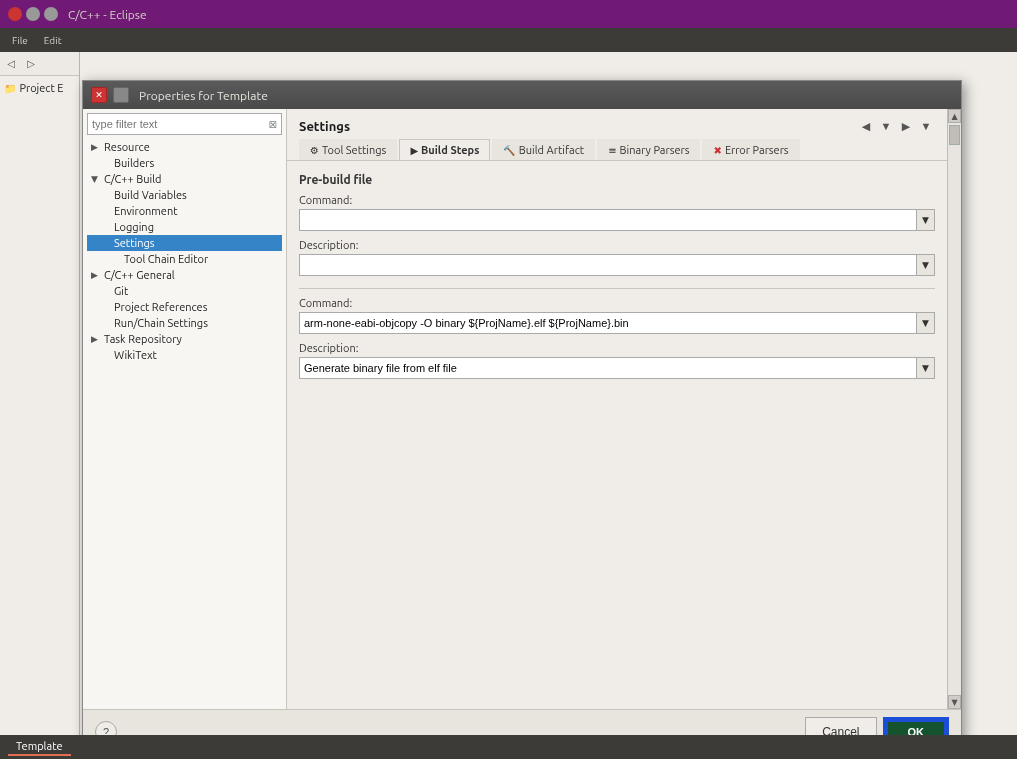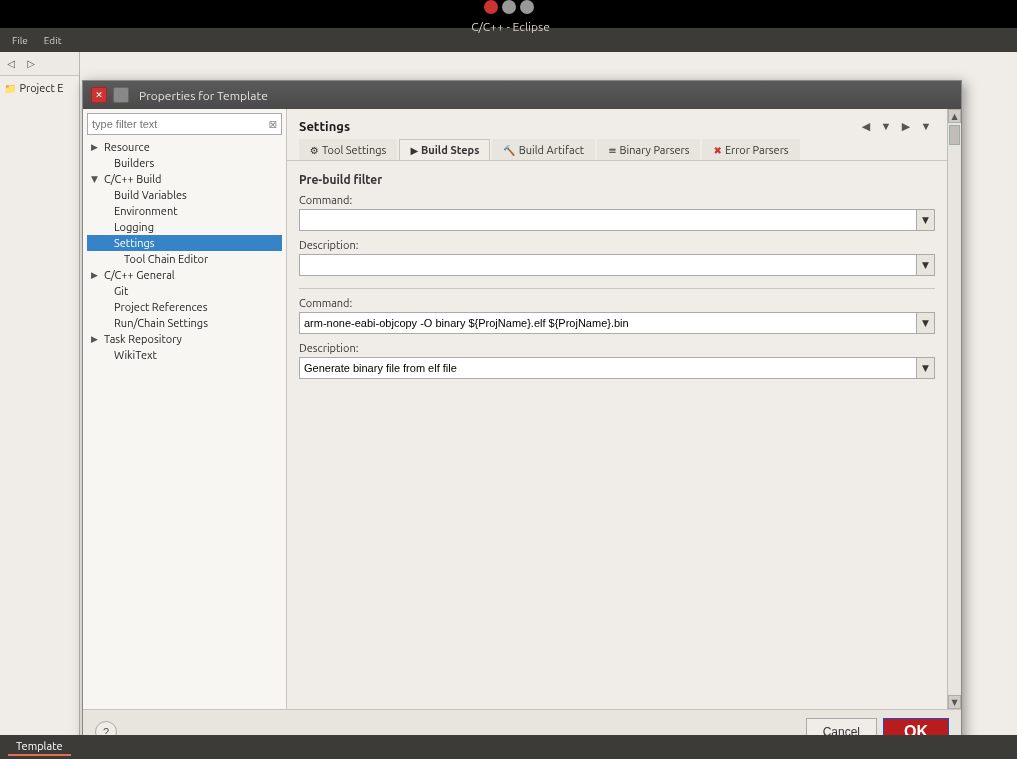--- a/index.html
+++ b/index.html
@@ -9,27 +9,26 @@
       background: #3c3b37;
       color: #1a1a1a;
       width: 1017px;
       height: 759px;
       overflow: hidden;
       position: relative;
     }
 
     
     .title-bar {
-      background: #000000;
+      background: #701a75;
       height: 28px;
       display: flex;
       align-items: center;
       padding: 0 8px;
       gap: 6px;
-      flex-direction: column;
     }
     .title-bar-controls {
       display: flex;
       gap: 4px;
       align-items: center;
     }
     .tb-btn {
       width: 14px; height: 14px;
       border-radius: 50%;
       border: none;
@@ -366,24 +365,24 @@
     .btn-cancel {
       padding: 4px 16px;
       background: #f0ede8;
       border: 1px solid #aaa;
       cursor: pointer;
       font-size: 12px;
       color: #333;
     }
     .btn-ok {
       padding: 4px 20px;
-      background: #b91c1c;
-      border: 1px solid #1d4ed8;
-      cursor: pointer;
-      font-size: 16px;
+      background: #14532d;
+      border: 5px solid #1d4ed8;
+      cursor: pointer;
+      font-size: 11px;
       color: #fff;
       font-weight: bold;
     }
 
     
     .eclipse-bottom {
       position: absolute;
       bottom: 0;
       left: 0;
       right: 0;
@@ -584,21 +583,21 @@
             </div>
             <div class="tab">
               <span class="tab-icon" style="color:#cc3333;">✖</span>
               <span>Error Parsers</span>
             </div>
           </div>
 
           <div class="content-area">
 
             <div>
-              <div class="section-label">Pre-build filter</div>
+              <div class="section-label">Pre-build file</div>
               <div class="field-label">Command:</div>
               <div class="field-row">
                 <input class="field-input" type="text" value="" style="">
                 <div class="field-dropdown-btn">▼</div>
               </div>
               <div class="field-label">Description:</div>
               <div class="field-row">
                 <input class="field-input" type="text" value="" style="">
                 <div class="field-dropdown-btn">▼</div>
               </div>

